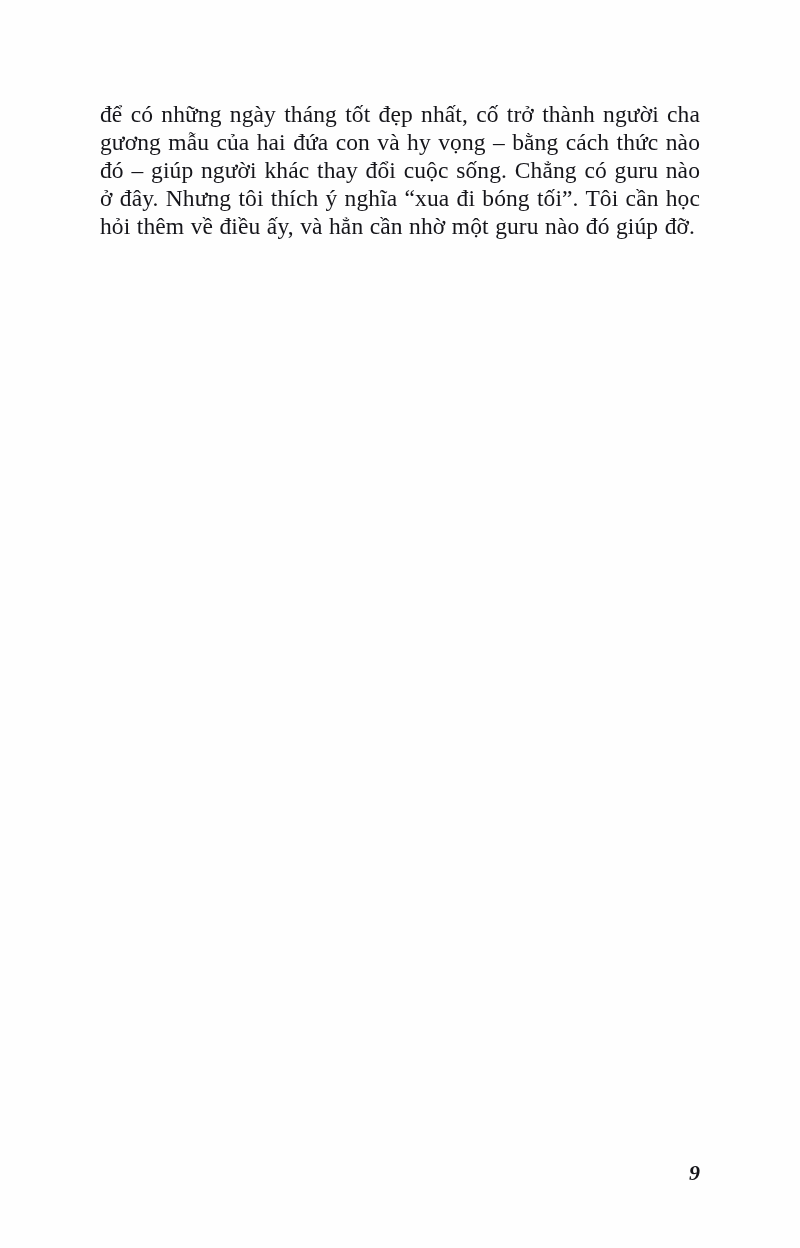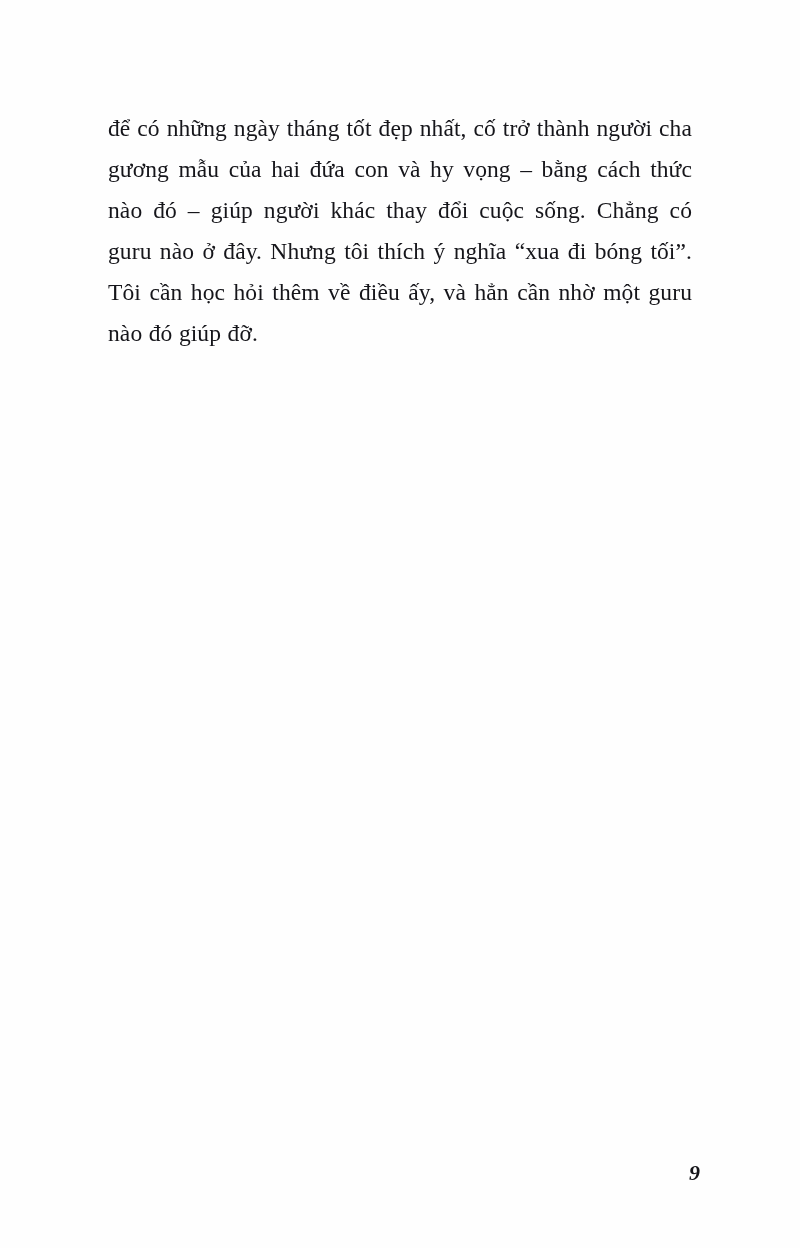--- a/index.html
+++ b/index.html
@@ -21,24 +21,24 @@
     box-sizing: border-box;
     background: #fefefe;
   }
   .text-block {
     position: absolute;
     left: 100px;
     top: 100px;
     width: 600px;
   }
   .body-paragraph {
-    margin: 8px;
+    margin: 0;
     font-family: "Liberation Serif", serif;
     font-size: 23.5px;
-    line-height: 41px;
+    line-height: 28px;
     text-align: justify;
     text-justify: inter-word;
     color: #15151a;
     letter-spacing: 0.1px;
     word-spacing: 0.5px;
   }
   .page-number {
     position: absolute;
     right: 100px;
     bottom: 62px;

